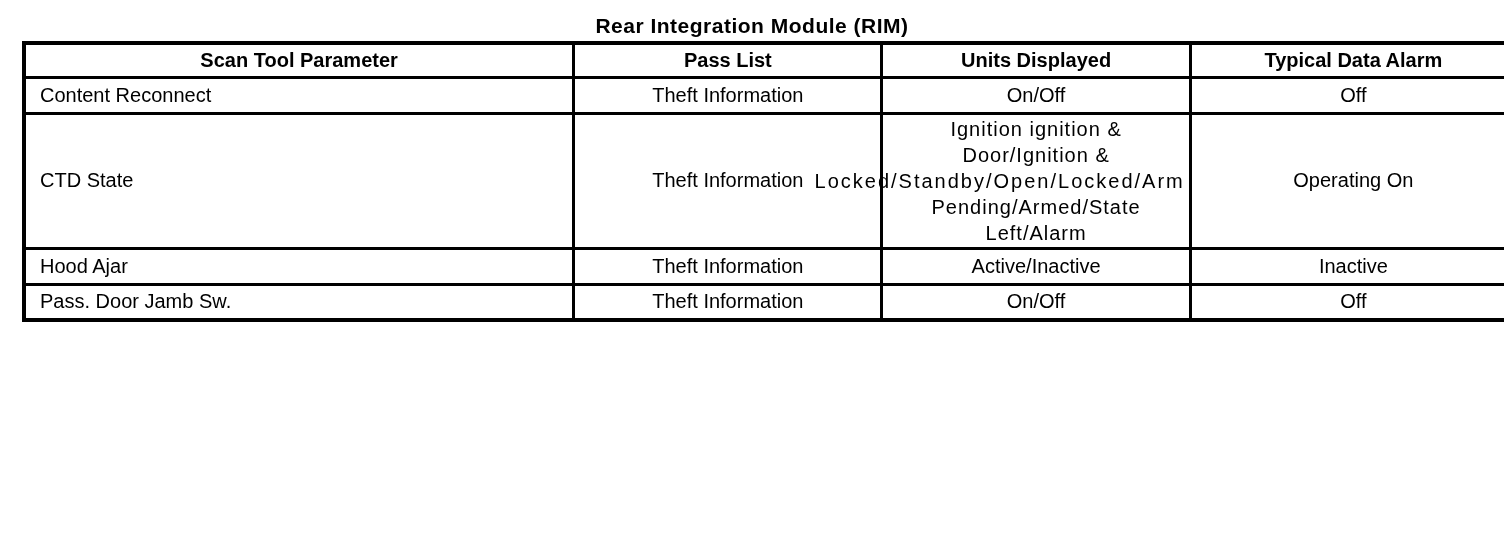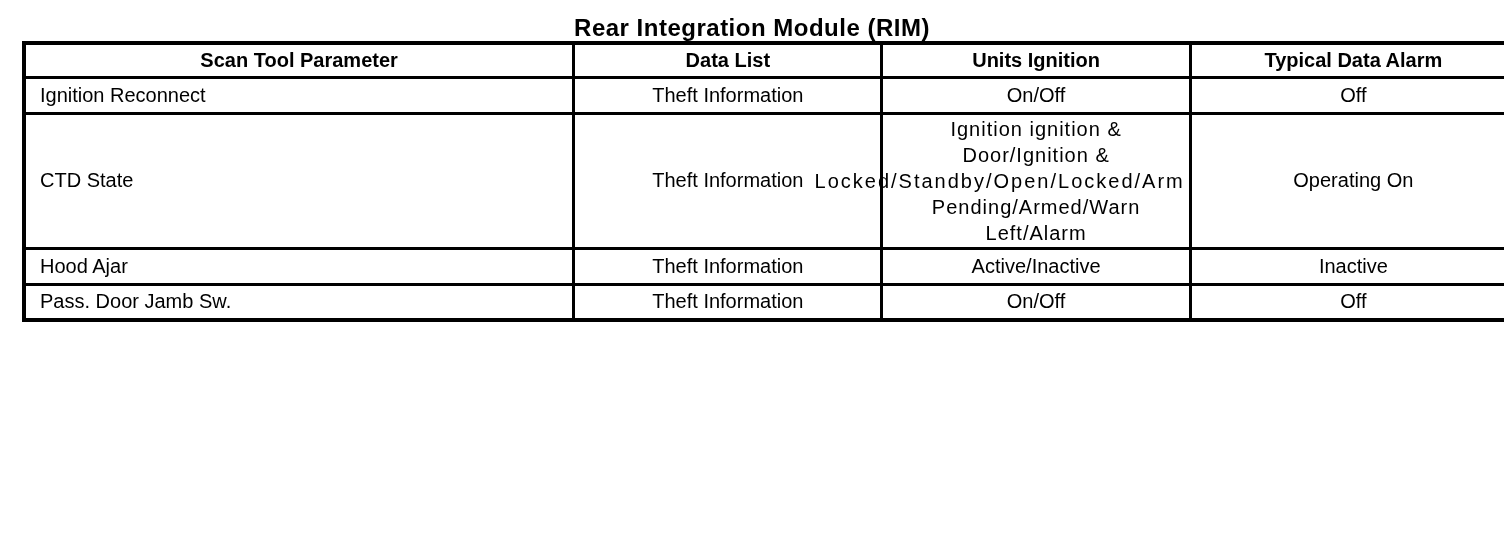--- a/index.html
+++ b/index.html
@@ -9,21 +9,21 @@
     background: #ffffff;
     color: #000000;
     font-family: "Liberation Sans", sans-serif;
     position: relative;
     overflow: hidden;
   }
   .page-title {
     position: absolute;
     top: 14px; left: 22px; width: 1460px;
     text-align: center;
-    font-size: 24px;
+    font-size: 21px;
     font-weight: bold;
     letter-spacing: 0.5px;
   }
   table.rim-table {
     position: absolute;
     top: 41px; left: 22px;
     width: 1497px;
     border-collapse: collapse;
     table-layout: fixed;
     border: 4px solid #000;
@@ -67,43 +67,43 @@
   <colgroup>
     <col style="width:535px">
     <col style="width:300px">
     <col style="width:300px">
     <col style="width:318px">
   </colgroup>
 
   <tbody>
       <tr>
     <th>Scan Tool Parameter</th>
-    <th>Data List</th>
-    <th>Units Ignition</th>
+    <th>Pass List</th>
+    <th>Units Displayed</th>
     <th>Typical Data Alarm</th>
   </tr>
 
 
   <tr class="data-row">
-    <td class="c-param">Ignition Reconnect</td>
+    <td class="c-param">Content Reconnect</td>
     <td class="c-center">Theft Information</td>
     <td class="c-center">On/Off</td>
     <td class="c-center">Off</td>
   </tr>
 
   <tr class="ctd-row">
     <td class="c-param">CTD State</td>
     <td class="c-center">Theft Information</td>
     <td class="c-center ctd-units">
       <span class="u-line">Ignition ignition &amp;</span>
       <span class="u-line">Door/Ignition &amp;</span>
       <span class="u-line u-overflow">
             <span class="u-abs">Locked/Standby/Open/Locked/Arm</span>
           </span>
-      <span class="u-line">Pending/Armed/Warn</span>
+      <span class="u-line">Pending/Armed/State</span>
       <span class="u-line">Left/Alarm</span>
     </td>
     <td class="c-center">Operating On</td>
   </tr>
 
 
   <tr class="data-row">
     <td class="c-param">Hood Ajar</td>
     <td class="c-center">Theft Information</td>
     <td class="c-center">Active/Inactive</td>

